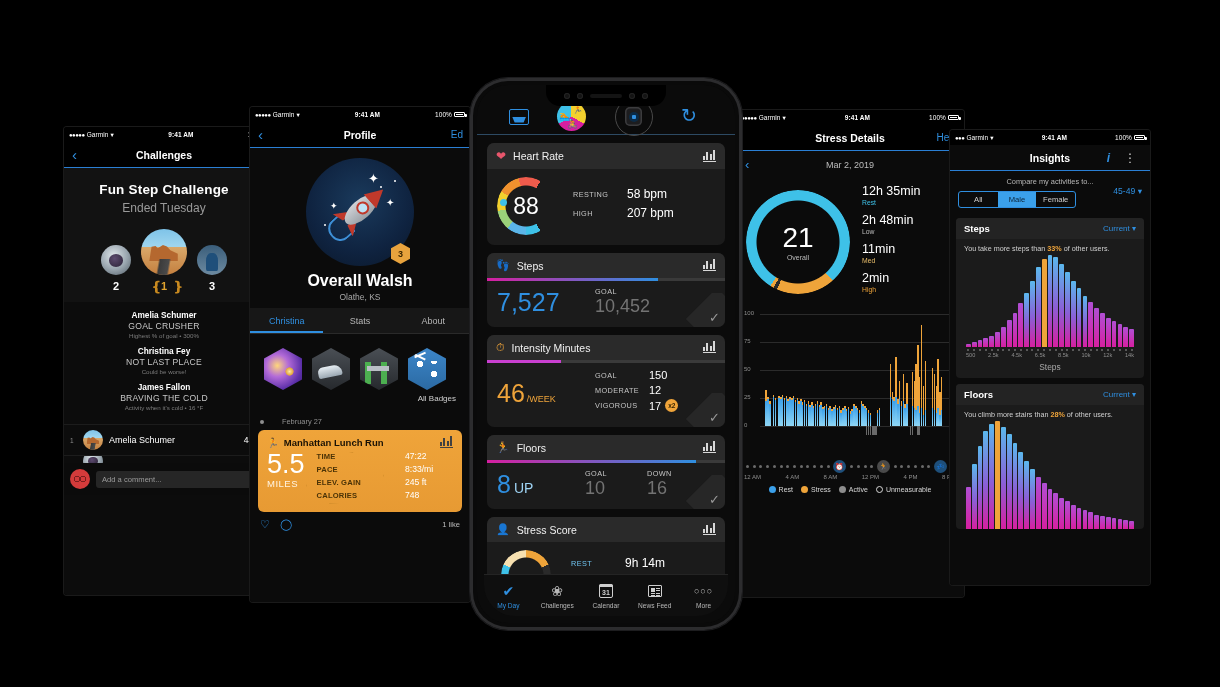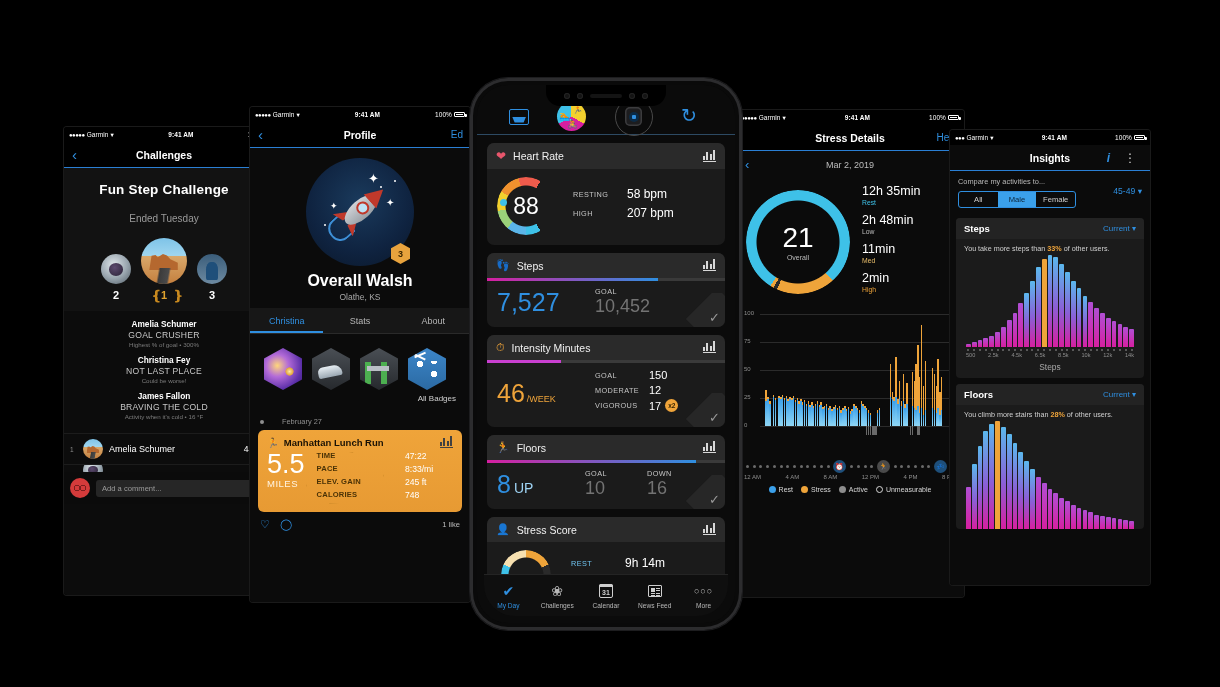--- a/index.html
+++ b/index.html
@@ -43,21 +43,21 @@
   }
   .navbar .title { color: #fff; font-size: 10.5px; font-weight: 700; }
   .navbar .left { position: absolute; left: 8px; color: #2f8fe0; font-size: 15px; font-weight: 300; }
   .navbar .right { position: absolute; right: 7px; color: #2f8fe0; font-size: 10px; }
 
   
   #phone-challenges { left: 64px; top: 127px; width: 200px; height: 468px; }
   #phone-challenges .screen { background: #0c0c0c; }
   .chal-hero { background: #121212; padding: 14px 6px 10px; text-align: center; }
   .chal-title { color: #fff; font-size: 13.5px; font-weight: 700; letter-spacing: .2px;}
-  .chal-sub { color: #9a9a9a; font-size: 10px; margin-top: 16px; }
+  .chal-sub { color: #9a9a9a; font-size: 12px; margin-top: 4px; }
   .podium { display: flex; align-items: flex-end; justify-content: center; gap: 10px; margin-top: 14px;}
   .pod { display: flex; flex-direction: column; align-items: center; }
   .pod .av { border-radius: 50%; overflow: hidden; position: relative; }
   .pod.small .av { width: 30px; height: 30px; }
   .pod.big .av { width: 46px; height: 46px; }
   .pod .rank { color: #fff; font-size: 11px; margin-top: 5px; font-weight: 600; }
   .pod.big .rank { color: #e0a32e; position: relative; }
   .wreath { position: absolute; left: -10px; right: -10px; top: -1px; color: #c8891f; font-size: 13px; }
 
   .av-canyon { background: linear-gradient(#7ec3e8 0%, #9fd6ef 38%, #d9a86a 40%, #c47f3e 100%); }
@@ -147,21 +147,21 @@
   .hex-4 .ln2 { position:absolute; left:6px; top:8px; width:12px; height:1.6px; background:#fff; transform: rotate(26deg);}
   .allbadges { color:#d0d0d0; font-size: 8px; text-align: right; padding: 0 14px 8px; }
   .feed-date { color:#8f8f8f; font-size: 7.4px; padding: 6px 10px 4px; display:flex; align-items:center; gap:18px;}
   .dot-sm { width:4px;height:4px;border-radius:50%;background:#8f8f8f;display:inline-block;}
   .run-card { margin: 0 8px; border-radius: 6px; background: linear-gradient(#efa43a, #e79a33); padding: 7px 9px 9px; position: relative; overflow:hidden;}
   .run-head { display:flex; align-items:center; gap:5px; color:#1a1205; font-size: 9.5px; font-weight: 600;}
   .run-body { display:flex; margin-top: 3px; }
   .run-miles .bignum { color:#fff; font-size: 27px; font-weight: 400; line-height: 1; }
   .run-miles .unit { color:#fff3e0; font-size: 9.5px; letter-spacing: .5px; }
   .run-stats { flex:1; margin-left: 12px; }
-  .run-stats .r { display:flex; justify-content: space-between; font-size: 7.6px; margin-bottom: 3px; }
+  .run-stats .r { display:flex; justify-content: space-between; font-size: 7.6px; margin-bottom: 3px; align-items: center; }
   .run-stats .k { color:#4a3206; font-weight:700; letter-spacing:.2px;}
   .run-stats .v { color:#fff; font-size: 8.6px; width: 48px;}
   .map-trace { position:absolute; left: 48px; top: 22px; width: 78px; height: 52px; border:1.5px solid #d08c2a; opacity:.8;
       clip-path: polygon(14% 18%, 60% 0, 74% 30%, 100% 44%, 86% 92%, 30% 100%, 22% 70%, 0 66%); }
   .run-foot { display:flex; align-items:center; gap: 10px; padding: 6px 10px; color:#2f8fe0; font-size: 11px;}
   .run-foot .likes { margin-left:auto; color:#bdbdbd; font-size: 7.6px;}
 
   
   #phone-center { left: 470px; top: 78px; width: 272px; height: 552px;
       border-radius: 38px; background: #0a0a0a;
@@ -278,21 +278,21 @@
   .lg { display:flex; align-items:center; gap: 3px; color:#d8d8d8; font-size: 7px; }
   .lg .sw { width: 7px; height: 7px; border-radius:50%; }
 
   
   #phone-insights { left: 950px; top: 130px; width: 200px; height: 455px; }
   .ins-nav { height: 26px; display:flex; align-items:center; justify-content:center; position: relative; border-bottom: 1.5px solid #2a7fd4;}
   .ins-nav .t { color:#fff; font-size: 10.5px; font-weight: 600; }
   .ins-nav .i { position:absolute; right: 40px; color:#2f8fe0; font-size: 12px; font-style: italic; font-weight: 700;}
   .ins-nav .k { position:absolute; right: 14px; color:#d8d8d8; font-size: 12px; letter-spacing: 0; line-height: 4px;}
   .cmp-row { padding: 6px 8px 4px; }
-  .cmp-lbl { color:#b8b8b8; font-size: 7.4px; }
+  .cmp-lbl { color:#b8b8b8; font-size: 7.4px; text-align: center; }
   .seg { display:flex; margin-top: 5px; border:1px solid #2f8fe0; border-radius: 3px; overflow:hidden; width: 118px;}
   .seg div { flex:1; text-align:center; font-size: 7.6px; padding: 3px 0; color:#cfcfcf; }
   .seg div.on { background:#3ba0ea; color:#0b2235; }
   .age { color:#2f8fe0; font-size: 8.6px; }
   .ins-card { background: #1b1b1b; margin: 6px 6px 0; border-radius: 4px; overflow:hidden; }
   .ins-head { display:flex; align-items:center; justify-content:space-between; padding: 5px 8px; background:#232323;}
   .ins-head .t { color:#fff; font-size: 9.5px; font-weight: 600;}
   .ins-head .r { color:#2f8fe0; font-size: 8px; }
   .ins-desc { color:#d0d0d0; font-size: 7.2px; padding: 5px 8px 2px; }
   .ins-desc b { color:#efa43a; font-weight: 700; }

